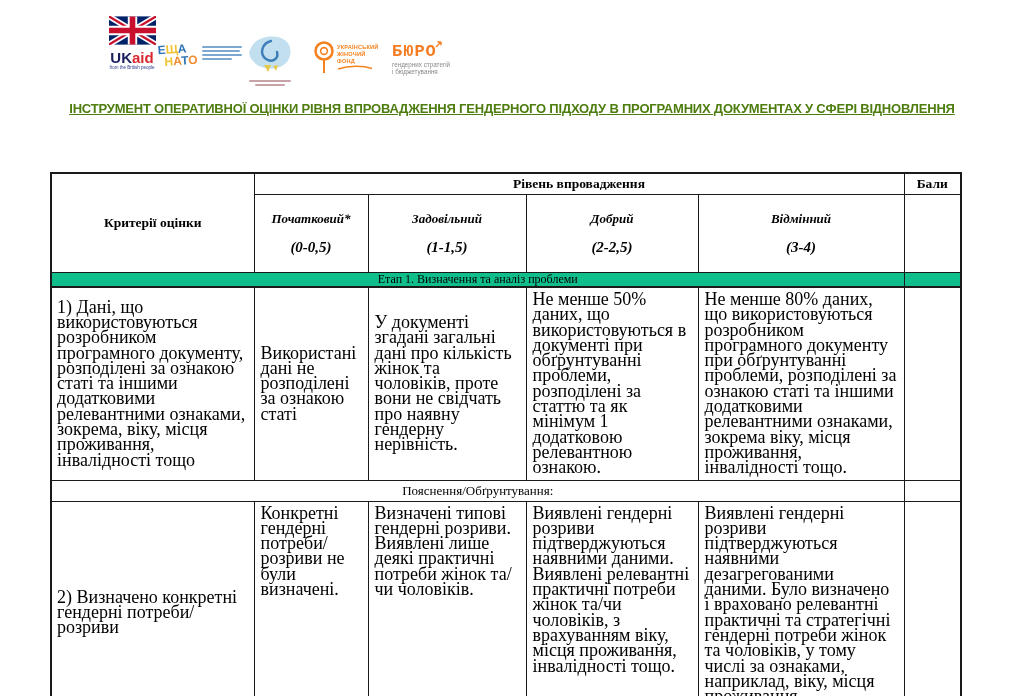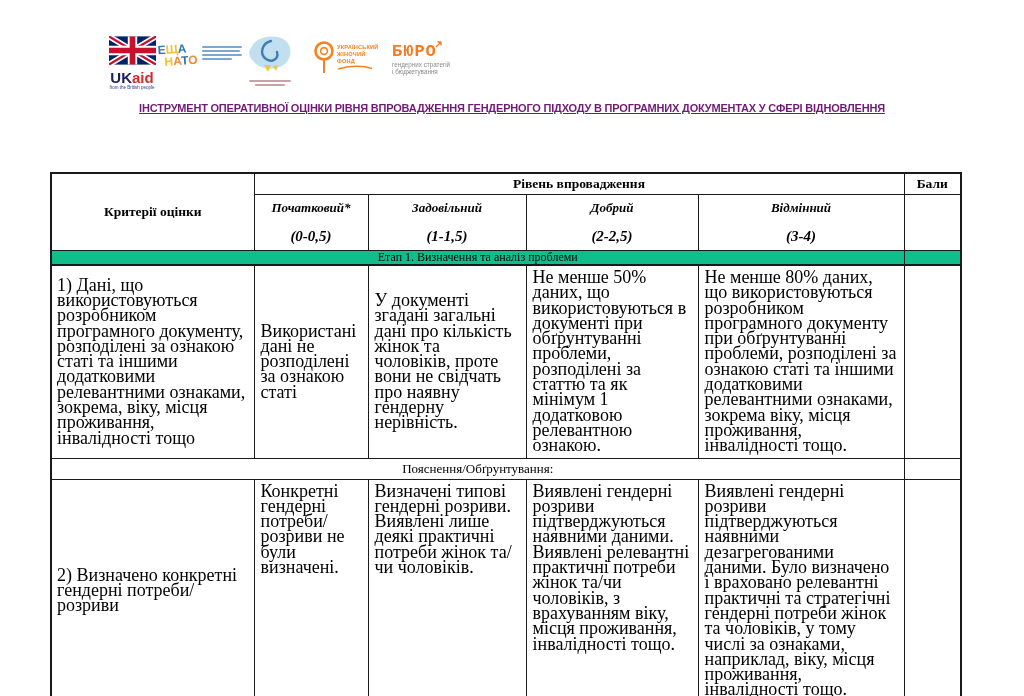--- a/index.html
+++ b/index.html
@@ -4,21 +4,21 @@
 <style>
   html,body{margin:0;padding:0;background:#fff;}
   body{width:1024px;height:696px;overflow:hidden;position:relative;
        font-family:"Liberation Serif",serif;color:#111;}
   .page{position:absolute;inset:0;background:#ffffff;}
 
   
   .logos{position:absolute;left:0;top:0;width:1024px;height:95px;}
   .logo{position:absolute;}
   
-  .ukaid{left:104px;top:36px;width:56px;text-align:center;}
+  .ukaid{left:104px;top:16px;width:56px;text-align:center;}
   .ukaid .wordmark{font-family:"Liberation Sans",sans-serif;font-weight:bold;
         font-size:15px;line-height:15px;margin-top:1px;}
   .ukaid .uk{color:#1b1f5e;} .ukaid .aid{color:#d7282f;}
   .ukaid .cap{font-family:"Liberation Sans",sans-serif;font-size:4.5px;color:#2b3a8c;line-height:5px;}
   
   .ea{left:158px;top:43px;width:86px;}
   .ea .lines{font-family:"Liberation Sans",sans-serif;font-weight:bold;font-size:12px;line-height:12px;
         transform:rotate(-4deg);display:inline-block;}
   .ea .l1 span:nth-child(1){color:#2e75b6}.ea .l1 span:nth-child(2){color:#f2c230}.ea .l1 span:nth-child(3){color:#2e75b6}
   .ea .l2{margin-left:6px;}
@@ -34,30 +34,30 @@
   .uwf .txt{position:absolute;left:25px;top:4px;font-family:"Liberation Sans",sans-serif;
         font-weight:bold;font-size:5.6px;line-height:7px;color:#f58220;letter-spacing:.2px;}
   
   .bureau{left:392px;top:42px;width:80px;font-family:"Liberation Sans",sans-serif;}
   .bureau .name{color:#f47b20;font-weight:bold;font-size:17px;line-height:17px;letter-spacing:1px;position:relative;display:inline-block;font-family:Liberation Mono, monospace;}
   .bureau .arrow{position:absolute;right:-6px;top:-3px;}
   .bureau .cap{color:#8a8a8a;font-size:6.3px;line-height:7px;margin-top:1px;}
 
   
   .doc-title{position:absolute;left:55px;top:100px;width:914px;text-align:center;
-     font-family:"Liberation Sans",sans-serif;font-weight:bold;font-size:11px;
-     line-height:17.5px;letter-spacing:-0.2px;text-decoration:underline;color:#701a75;}
+     font-family:"Liberation Sans",sans-serif;font-weight:bold;font-size:13px;
+     line-height:17.5px;letter-spacing:-0.2px;text-decoration:underline;color:#4d7c0f;}
 
   
   .rubric{position:absolute;left:50px;top:172px;border-collapse:collapse;table-layout:fixed;
      background:#fff;border:2px solid #1a1a1a;}
   .rubric td{border:1px solid #1a1a1a;padding:0;vertical-align:middle;
      font-family:"Liberation Serif",serif;font-size:18px;line-height:15.3px;color:#000;
      overflow:hidden;}
-  tr.hA{height:21px;} tr.hB{height:56px;} tr.stage{height:15px;}
+  tr.hA{height:21px;} tr.hB{height:78px;} tr.stage{height:15px;}
   tr.r1{height:189px;} tr.expl{height:21px;} tr.r2{height:200px;}
   td.hdr{font-weight:bold;font-size:13.5px;text-align:center;}
   td.lvl{font-weight:bold;font-style:italic;font-size:13px;text-align:center;}
   td.lvl .range{font-size:15px;margin-top:13px;}
   tr.stage td{background:var(--stage-green,#10be8c);text-align:center;font-size:12px;
      line-height:13px;border-bottom-width:2px;}
   td.body{padding:4px 6px;}
   td.vtop{vertical-align:top;}
   td.crit{padding:4px 5px;font-weight:normal;}
   tr.expl td{font-size:13px;padding:1px 5px;text-align:center;}

